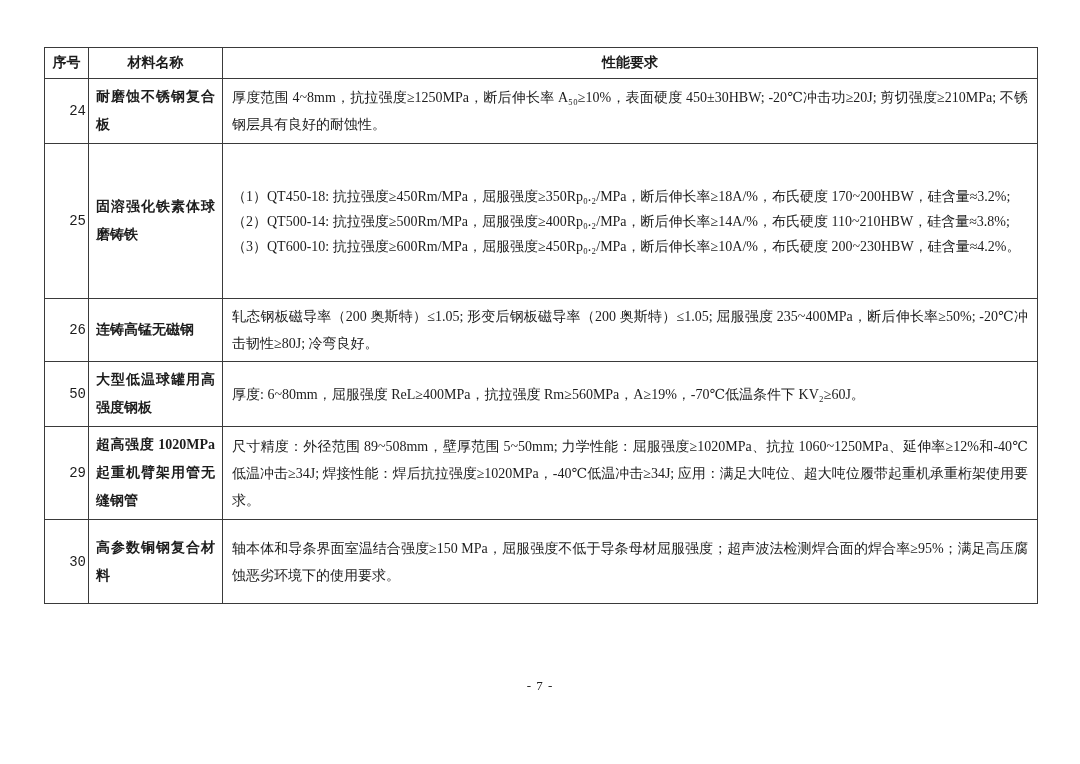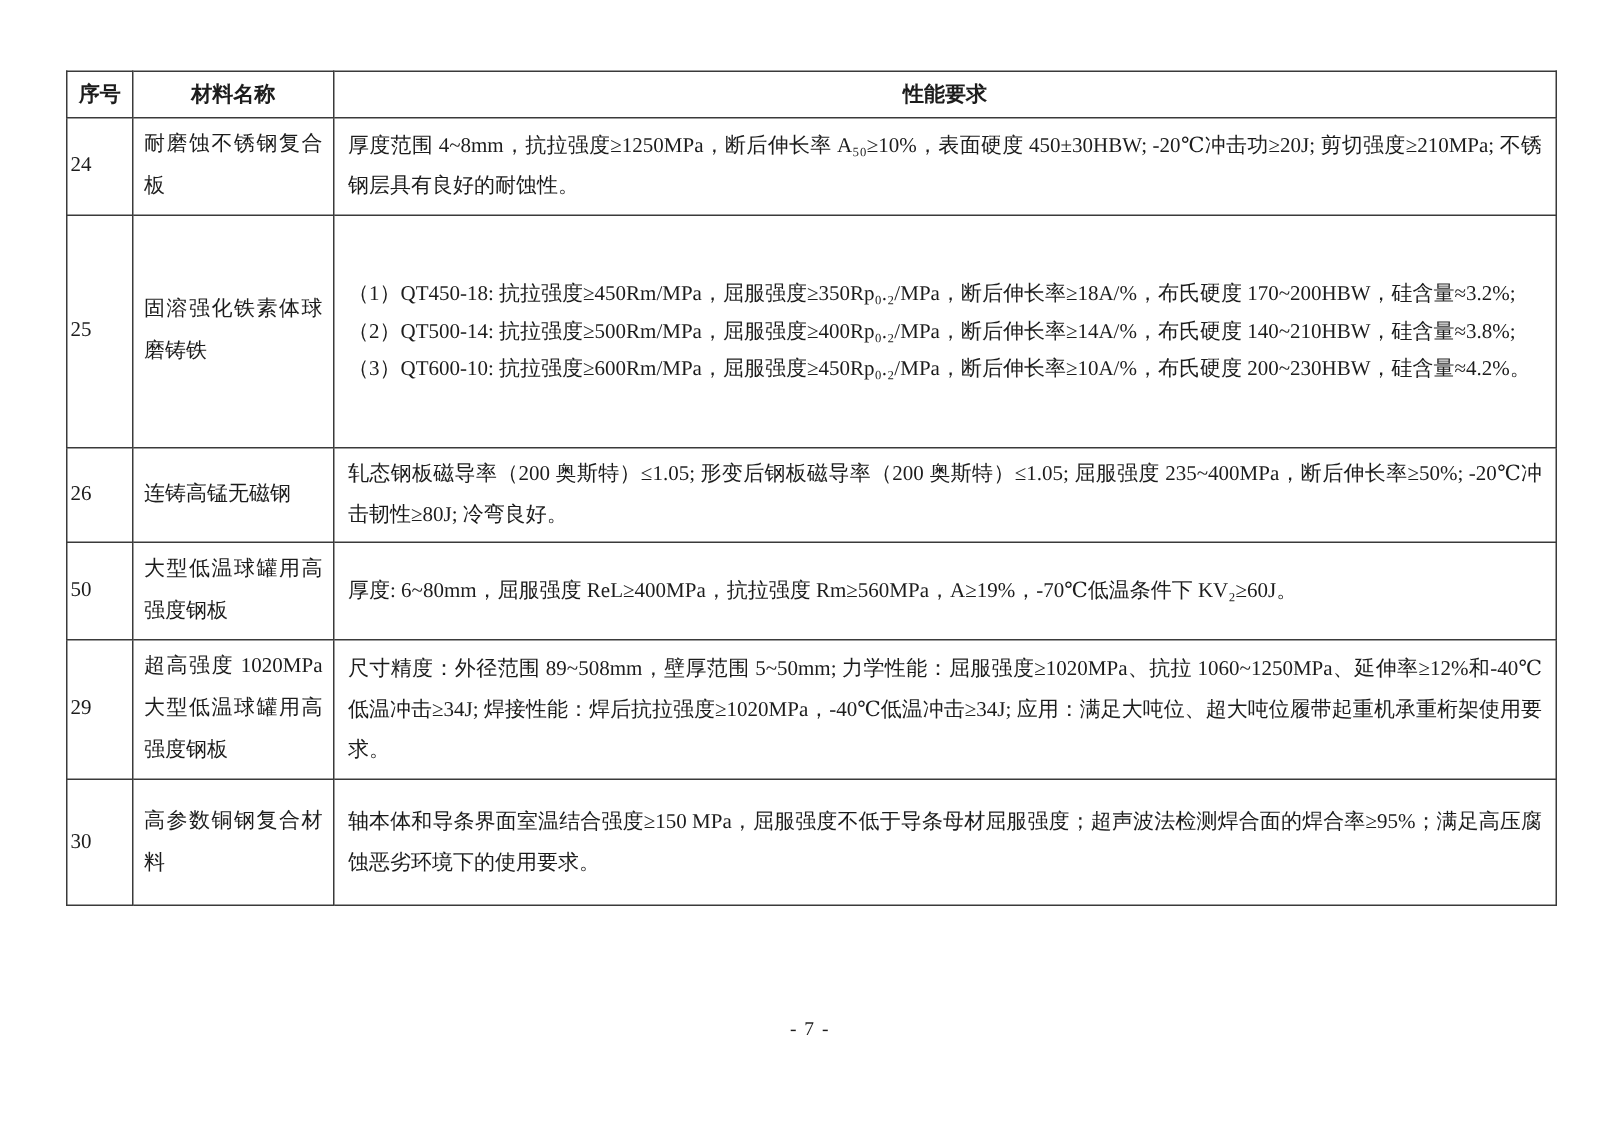--- a/index.html
+++ b/index.html
@@ -34,27 +34,29 @@
     vertical-align: middle;
     font-size: 14px;
   }
   .spec-table thead tr { height: 31px; }
   .spec-table th {
     font-weight: bold;
     text-align: center;
     padding: 2px 4px;
   }
   td.col-no {
-    text-align: left;
+    text-align: right;
     padding: 2px;
+    font-family: Liberation Mono, monospace;
   }
   td.col-material {
     padding: 4px 7px;
     line-height: 28px;
     text-align: justify;
+    font-weight: bold;
   }
   td.col-req {
     padding: 4px 9px;
     line-height: 27px;
     text-align: justify;
     margin-top: 47px;
   }
   .req-p { margin: 0; }
   
   .spec-table tbody tr:nth-child(1) { height: 58px; }
@@ -100,41 +102,41 @@
       <td class="col-material">耐磨蚀不锈钢复合板</td>
       <td class="col-req">
             <div class="req-p">厚度范围 4~8mm，抗拉强度≥1250MPa，断后伸长率 A₅₀≥10%，表面硬度 450±30HBW; -20℃冲击功≥20J; 剪切强度≥210MPa; 不锈钢层具有良好的耐蚀性。</div>
           </td>
     </tr>
         <tr>
       <td class="col-no">25</td>
       <td class="col-material">固溶强化铁素体球磨铸铁</td>
       <td class="col-req">
             <div class="req-p">（1）QT450-18: 抗拉强度≥450Rm/MPa，屈服强度≥350Rp₀.₂/MPa，断后伸长率≥18A/%，布氏硬度 170~200HBW，硅含量≈3.2%;</div>
-            <div class="req-p">（2）QT500-14: 抗拉强度≥500Rm/MPa，屈服强度≥400Rp₀.₂/MPa，断后伸长率≥14A/%，布氏硬度 140~210HBW，硅含量≈3.8%;</div>
+            <div class="req-p">（2）QT500-14: 抗拉强度≥500Rm/MPa，屈服强度≥400Rp₀.₂/MPa，断后伸长率≥14A/%，布氏硬度 110~210HBW，硅含量≈3.8%;</div>
             <div class="req-p">（3）QT600-10: 抗拉强度≥600Rm/MPa，屈服强度≥450Rp₀.₂/MPa，断后伸长率≥10A/%，布氏硬度 200~230HBW，硅含量≈4.2%。</div>
           </td>
     </tr>
         <tr>
       <td class="col-no">26</td>
       <td class="col-material">连铸高锰无磁钢</td>
       <td class="col-req">
             <div class="req-p">轧态钢板磁导率（200 奥斯特）≤1.05; 形变后钢板磁导率（200 奥斯特）≤1.05; 屈服强度 235~400MPa，断后伸长率≥50%; -20℃冲击韧性≥80J; 冷弯良好。</div>
           </td>
     </tr>
         <tr>
       <td class="col-no">50</td>
       <td class="col-material">大型低温球罐用高强度钢板</td>
       <td class="col-req">
             <div class="req-p">厚度: 6~80mm，屈服强度 ReL≥400MPa，抗拉强度 Rm≥560MPa，A≥19%，-70℃低温条件下 KV₂≥60J。</div>
           </td>
     </tr>
         <tr>
       <td class="col-no">29</td>
-      <td class="col-material">超高强度 1020MPa 大型低温球罐用高强度钢板</td>
+      <td class="col-material">超高强度 1020MPa 起重机臂架用管无缝钢管</td>
       <td class="col-req">
             <div class="req-p">尺寸精度：外径范围 89~508mm，壁厚范围 5~50mm; 力学性能：屈服强度≥1020MPa、抗拉 1060~1250MPa、延伸率≥12%和-40℃低温冲击≥34J; 焊接性能：焊后抗拉强度≥1020MPa，-40℃低温冲击≥34J; 应用：满足大吨位、超大吨位履带起重机承重桁架使用要求。</div>
           </td>
     </tr>
         <tr>
       <td class="col-no">30</td>
       <td class="col-material">高参数铜钢复合材料</td>
       <td class="col-req">
             <div class="req-p">轴本体和导条界面室温结合强度≥150 MPa，屈服强度不低于导条母材屈服强度；超声波法检测焊合面的焊合率≥95%；满足高压腐蚀恶劣环境下的使用要求。</div>
           </td>

